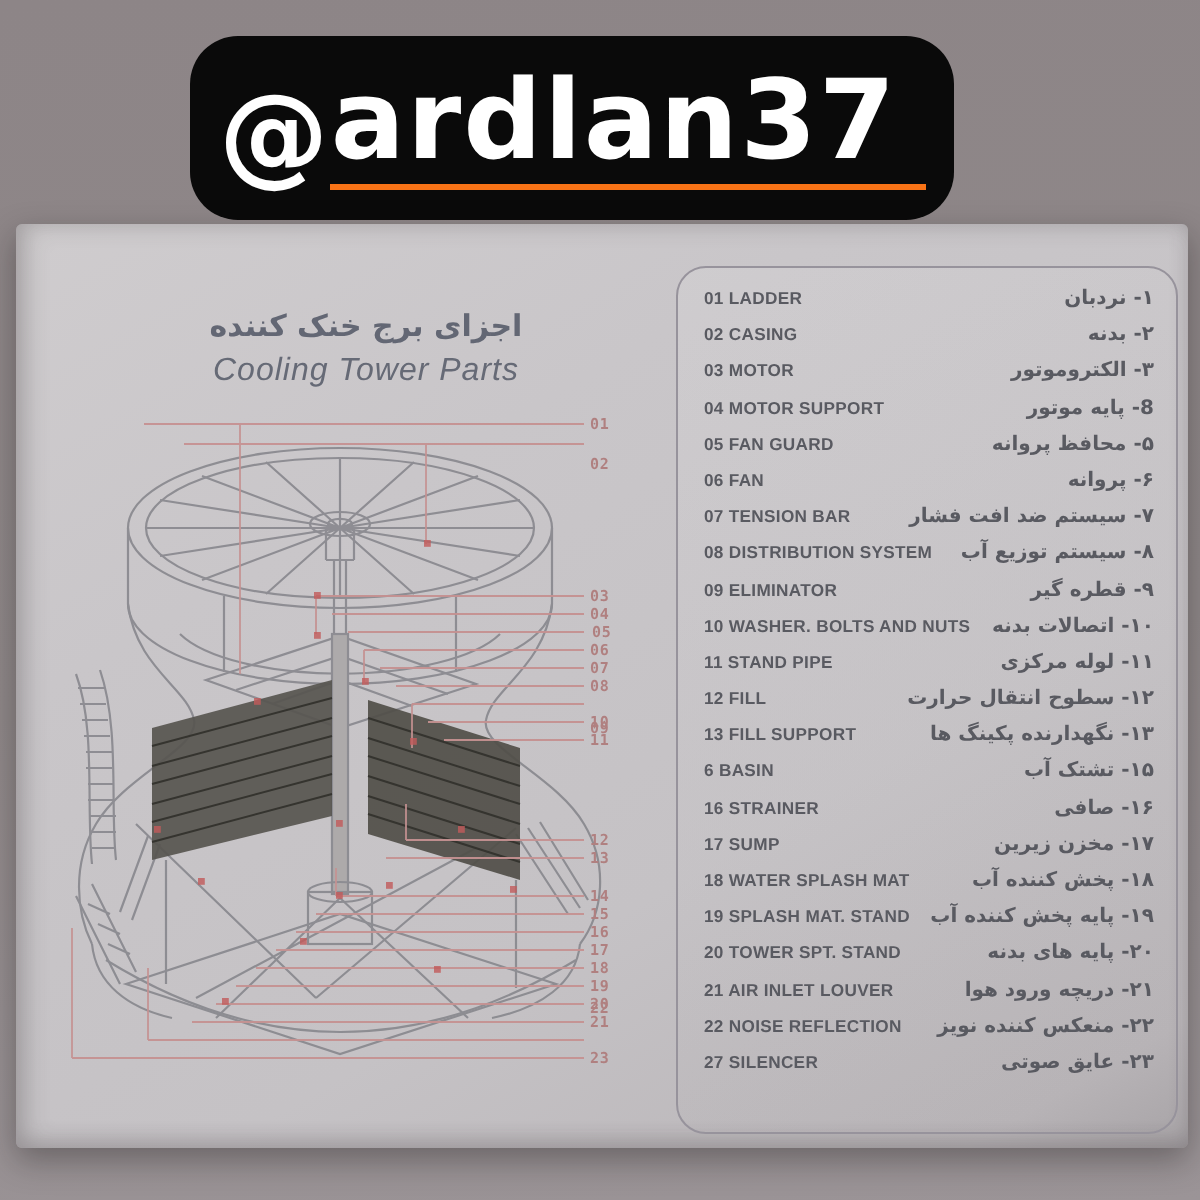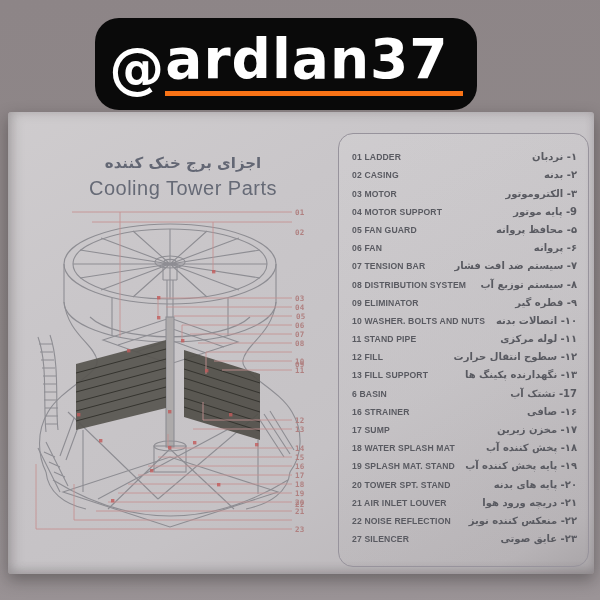--- a/index.html
+++ b/index.html
@@ -12,48 +12,48 @@
   .banner{
     position:absolute;left:95px;top:18px;width:382px;height:92px;
     background:#0a0a0a;border-radius:24px;
     display:flex;align-items:center;justify-content:center;
   }
   .banner .txt{
     color:#ffffff;font-family:"DejaVu Sans",sans-serif;
     font-weight:800;font-size:55px;letter-spacing:1px;line-height:1;
     display:flex;align-items:flex-end;
   }
-  .banner .uline{border-bottom:5px solid #f97316;padding:0 14px 4px 0;}
+  .banner .uline{border-bottom:3px solid #f97316;padding:0 14px 4px 0;}
   
   .photo{
     position:absolute;left:8px;top:112px;width:586px;height:462px;
     background:linear-gradient(150deg,#cfccce 0%,#c9c6c9 30%,#c5c2c5 65%,#bab6b9 92%,#aaa6a9 100%);
     border-radius:3px;
     box-shadow:0 6px 16px rgba(20,16,18,.35), inset 5px 0 12px rgba(70,62,66,.22), inset 0 -4px 10px rgba(70,62,66,.18);
   }
   .title{
     position:absolute;left:68px;top:42px;width:214px;text-align:center;color:#636774;
   }
   .title .fa{font-family:"DejaVu Sans",sans-serif;font-weight:700;font-size:15px;margin-bottom:5px;}
-  .title .en{font-size:20px;letter-spacing:.5px;color:#666a76;}
+  .title .en{font-size:16px;letter-spacing:.5px;color:#666a76;font-style:italic;}
   .diagram-svg{position:absolute;left:0;top:0;}
   .callouts{position:absolute;left:0;top:0;width:100%;height:100%;pointer-events:none;}
   .callout{
     position:absolute;transform:translateY(-50%);
     font-family:"DejaVu Sans Mono",monospace;font-size:7.5px;font-weight:700;color:#b08080;
     letter-spacing:.3px;
   }
   
   .panel{
     position:absolute;left:330px;top:21px;width:251px;height:434px;
     border:1px solid #97939c;border-radius:15px;
     padding:10px 11px 0 13px;box-sizing:border-box;
     background:linear-gradient(150deg,rgba(255,255,255,.10),rgba(120,115,120,.06));
   }
-  .row{display:flex;justify-content:space-between;align-items:flex-end;height:18.2px;}
+  .row{display:flex;justify-content:space-between;align-items:flex-start;height:18.2px;}
   .row .en{font-size:8.6px;font-weight:700;color:#595a61;letter-spacing:.15px;white-space:nowrap;}
   .row .fa{font-family:"DejaVu Sans",sans-serif;font-size:10px;font-weight:600;color:#595a61;direction:rtl;white-space:nowrap;}
 </style>
 </head>
 <body>
 
 <div class="stage">
 
   <div class="banner">
     <div class="txt">
@@ -192,21 +192,21 @@
           <div class="row">
             <span class="en">02 CASING</span>
             <span class="fa">۲- بدنه</span>
           </div>
           <div class="row">
             <span class="en">03 MOTOR</span>
             <span class="fa">۳- الکتروموتور</span>
           </div>
           <div class="row">
             <span class="en">04 MOTOR SUPPORT</span>
-            <span class="fa">9- پایه موتور</span>
+            <span class="fa">8- پایه موتور</span>
           </div>
           <div class="row">
             <span class="en">05 FAN GUARD</span>
             <span class="fa">۵- محافظ پروانه</span>
           </div>
           <div class="row">
             <span class="en">06 FAN</span>
             <span class="fa">۶- پروانه</span>
           </div>
           <div class="row">
@@ -232,21 +232,21 @@
           <div class="row">
             <span class="en">12 FILL</span>
             <span class="fa">۱۲- سطوح انتقال حرارت</span>
           </div>
           <div class="row">
             <span class="en">13 FILL SUPPORT</span>
             <span class="fa">۱۳- نگهدارنده پکینگ ها</span>
           </div>
           <div class="row">
             <span class="en">6 BASIN</span>
-            <span class="fa">17- تشتک آب</span>
+            <span class="fa">۱۵- تشتک آب</span>
           </div>
           <div class="row">
             <span class="en">16 STRAINER</span>
             <span class="fa">۱۶- صافی</span>
           </div>
           <div class="row">
             <span class="en">17 SUMP</span>
             <span class="fa">۱۷- مخزن زیرین</span>
           </div>
           <div class="row">

